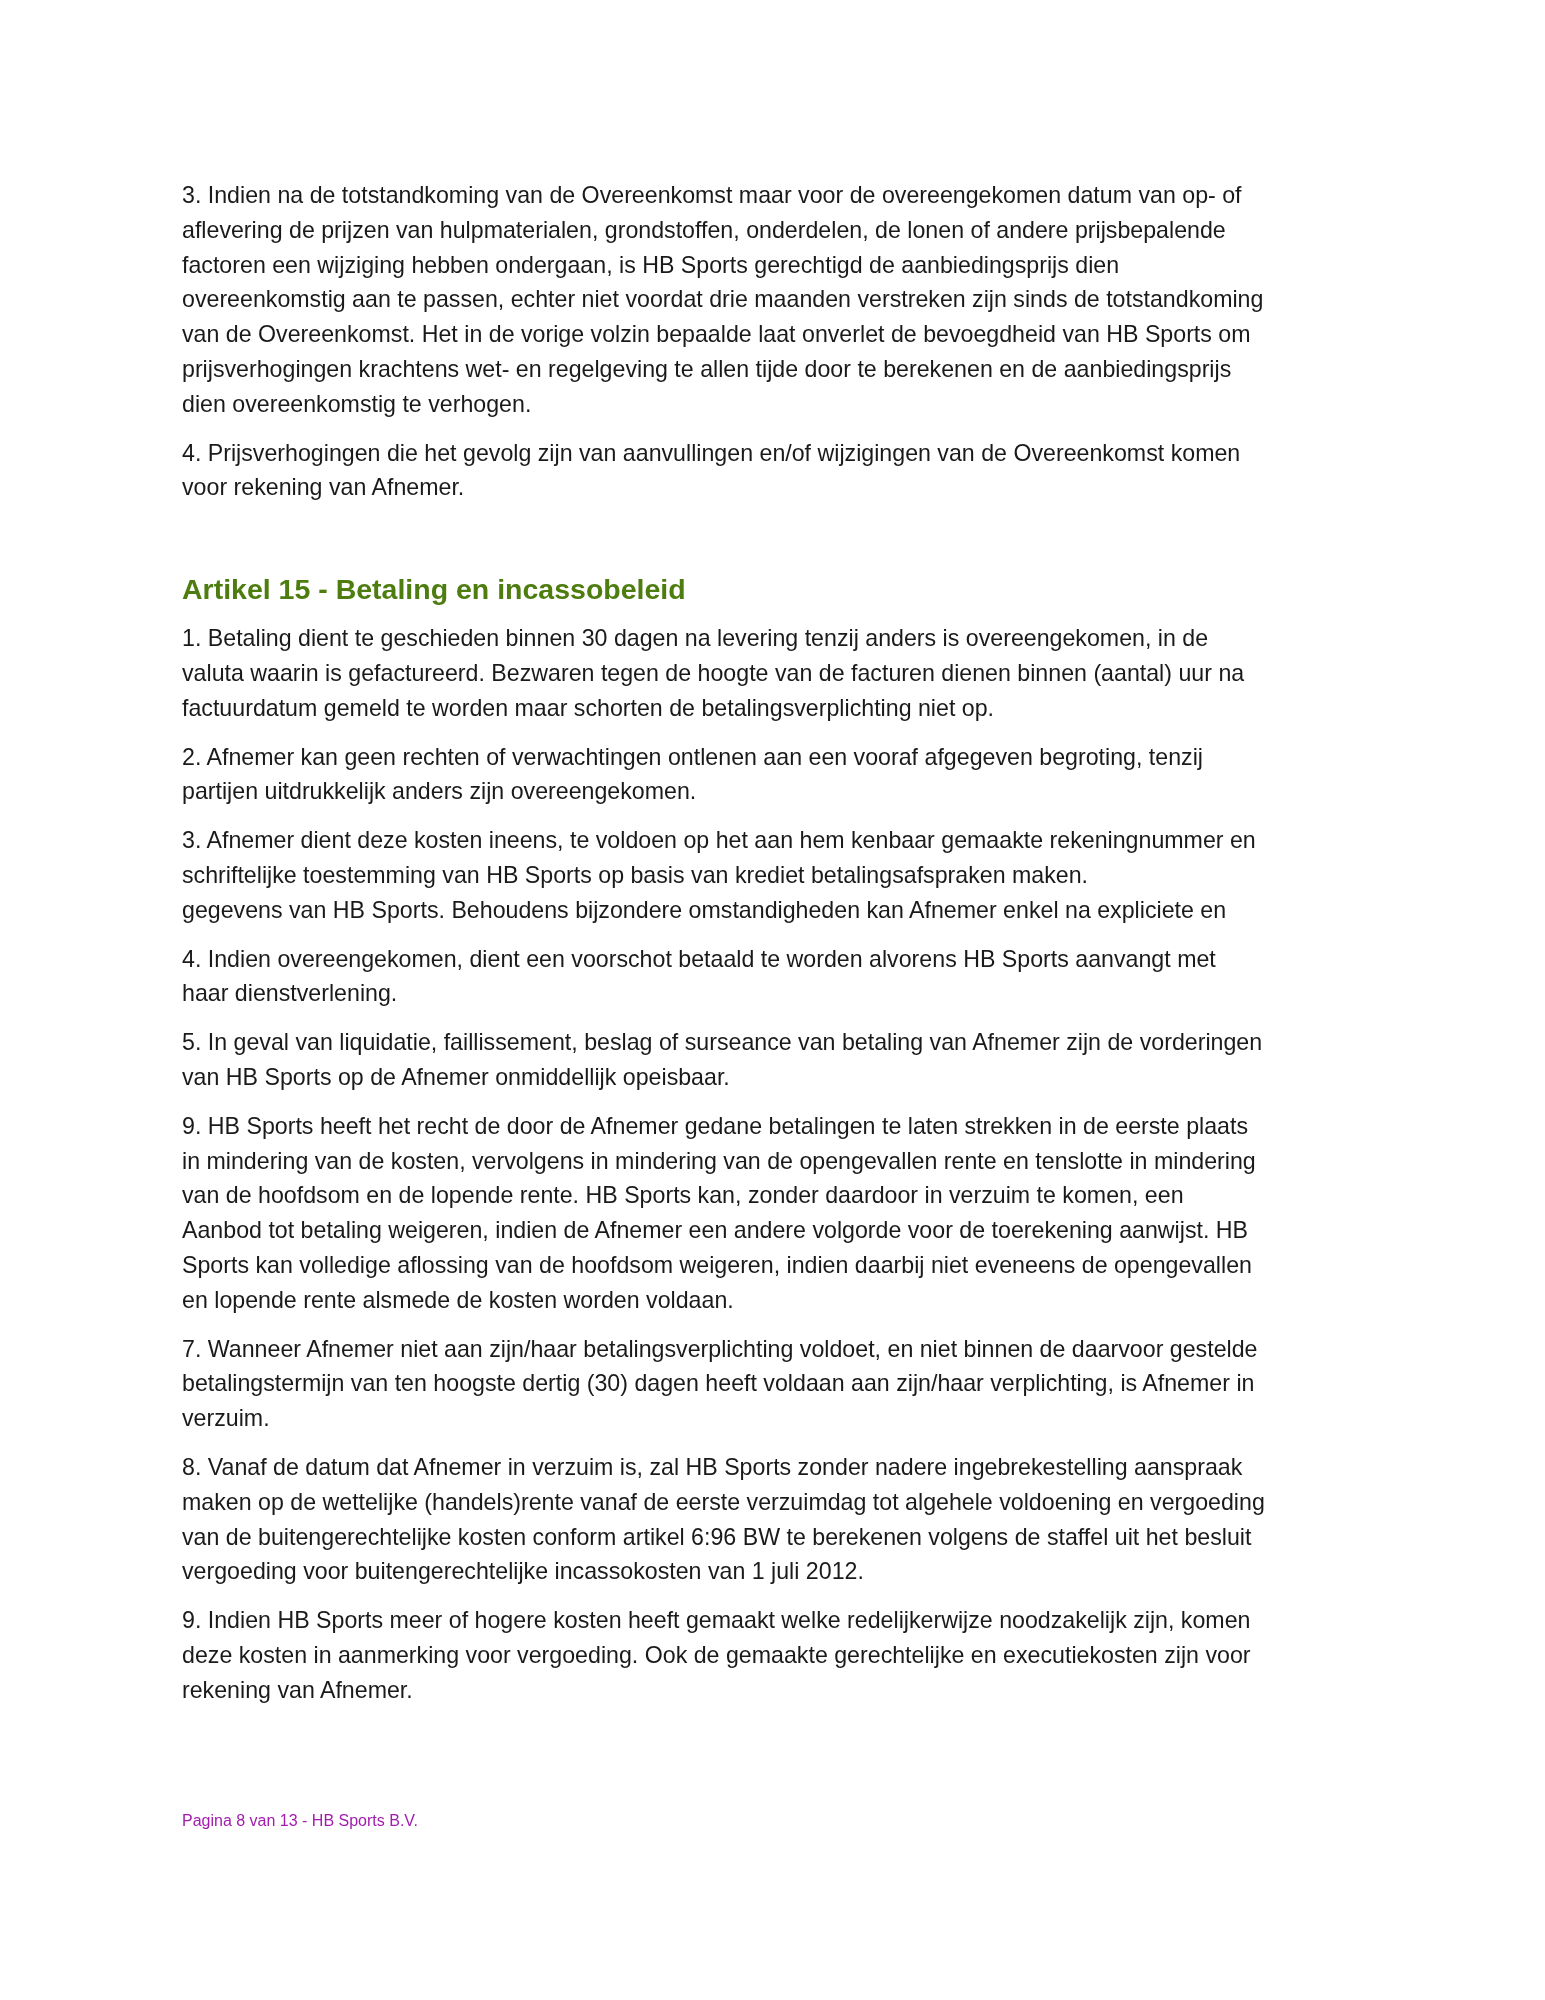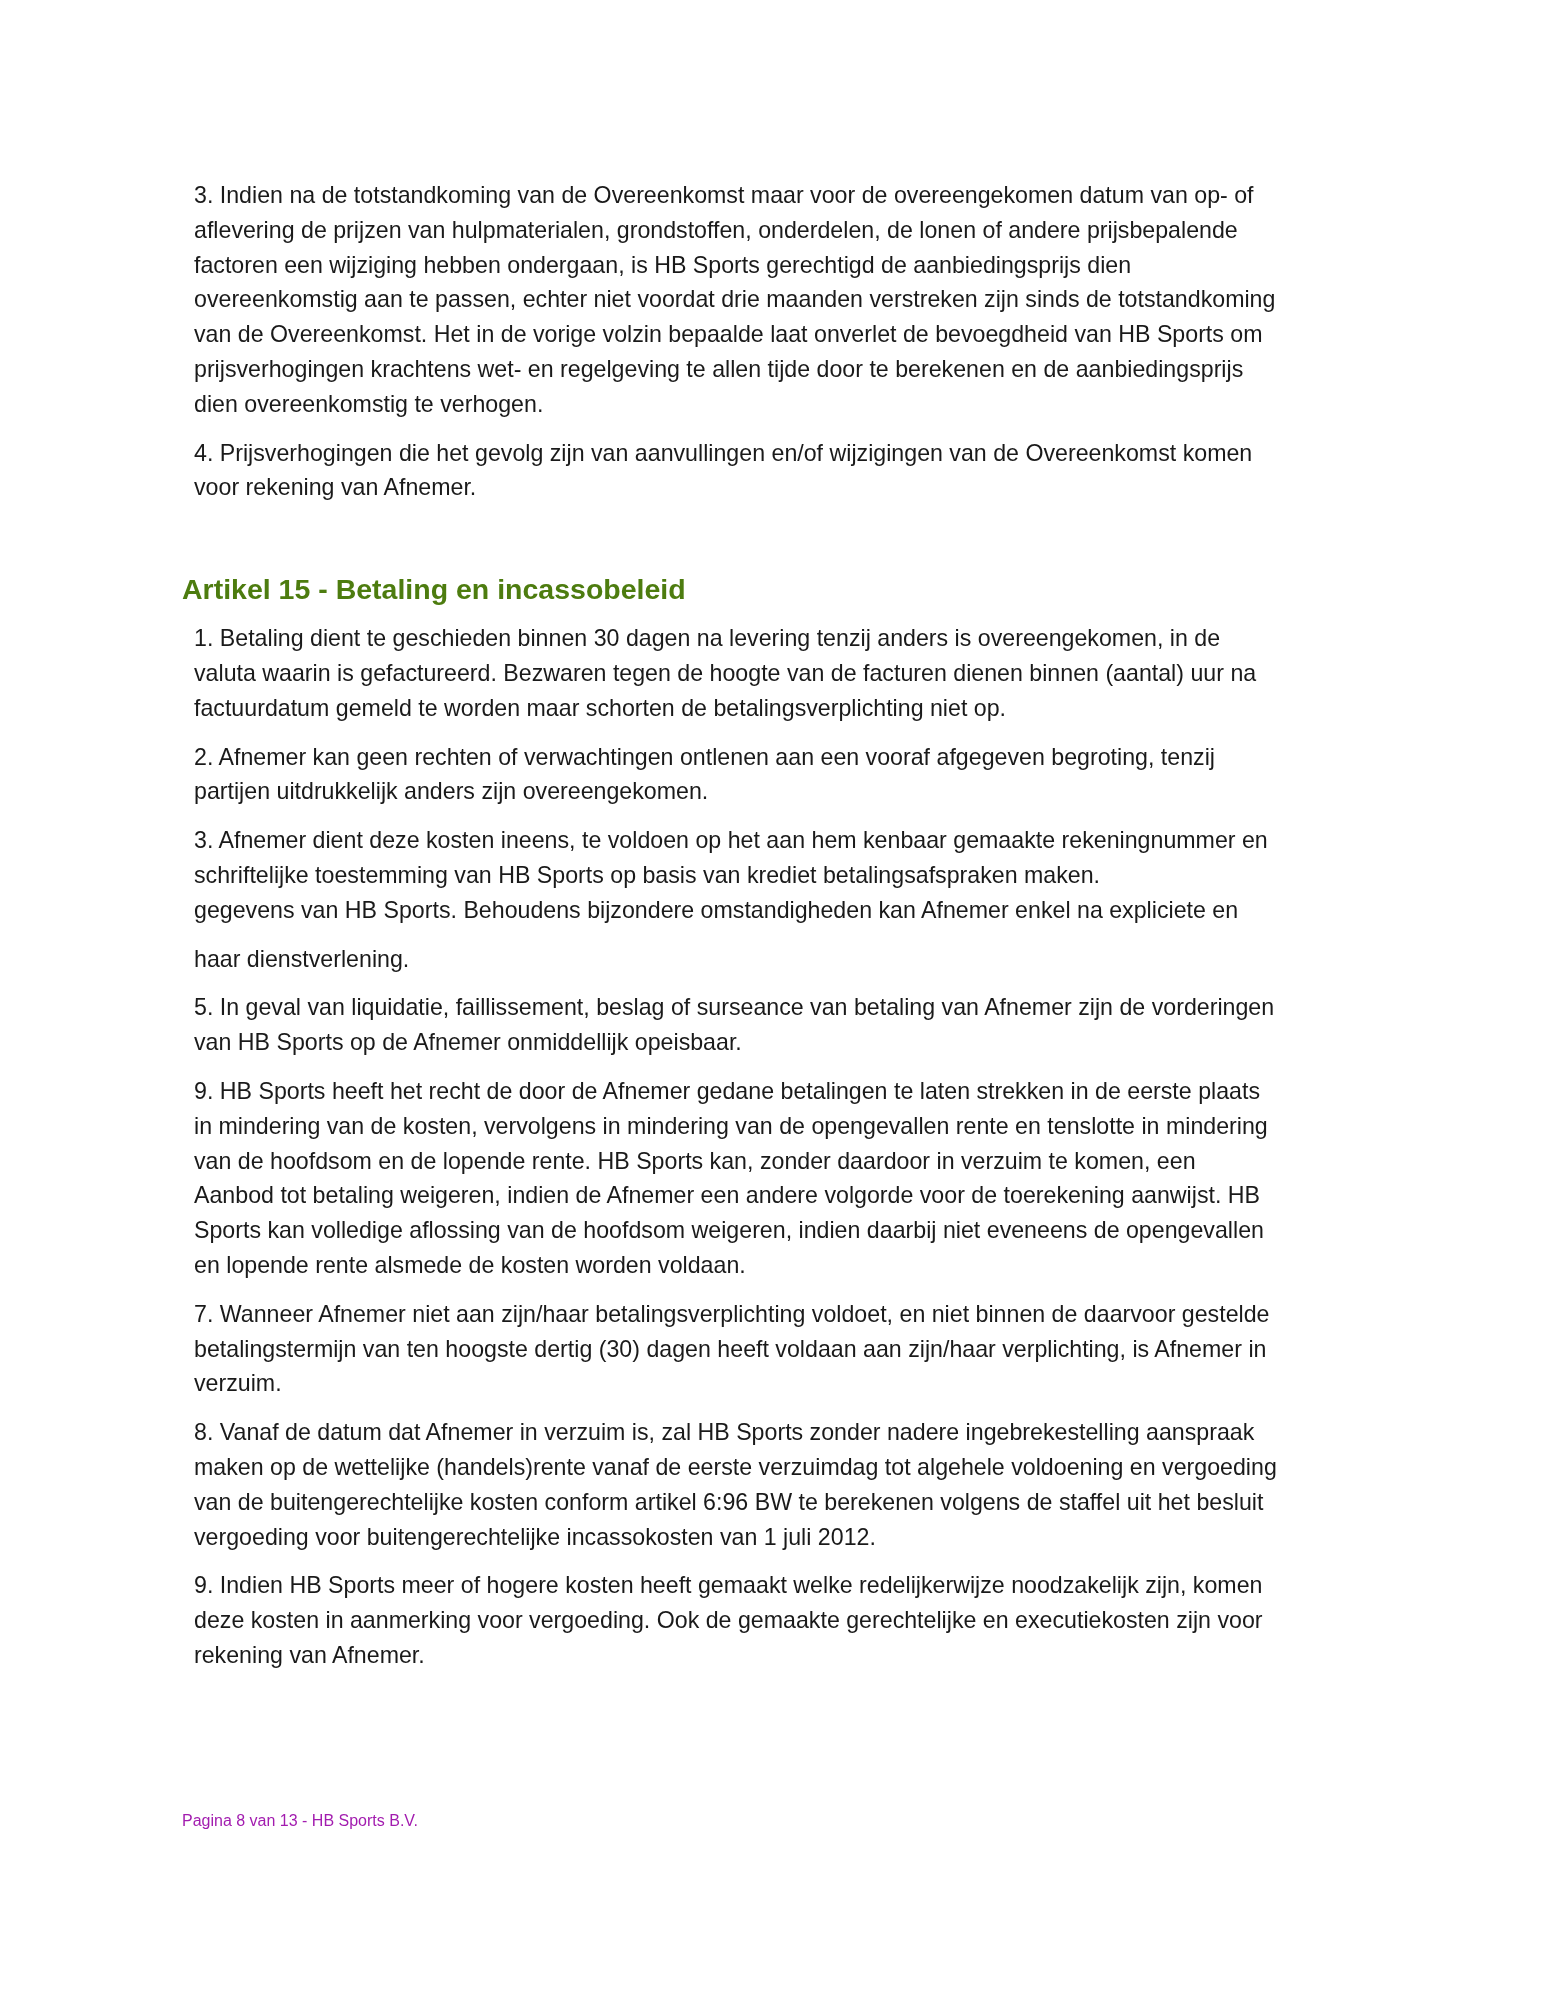--- a/index.html
+++ b/index.html
@@ -1,19 +1,19 @@
 <!DOCTYPE html>
 <html><head>
 <meta charset="utf-8">
 <style>
   html, body { margin:0; padding:0; background:#ffffff; }
   body { width:1545px; height:2000px; position:relative; overflow:hidden;
          font-family:"Liberation Sans", sans-serif; color:#1a1a1a; }
   .page { position:absolute; left:182px; top:178px; width:1190px; }
-  .para { font-size:23.2px; line-height:34.8px; margin:0 0 14px 12px; }
+  .para { font-size:23.2px; line-height:34.8px; margin:0 0 14px 0; }
   .line { display:block; white-space:nowrap; }
   .heading { font-size:28.5px; font-weight:bold; margin:64px 0 12px 0; line-height:40px; color:#4d7c0f; }
   .footer { position:absolute; left:182px; top:1806px; font-size:16px; line-height:30px; color:#a21caf; }
 </style>
 </head>
 <body>
 
 <div class="page">
   <div id="intro">
       <p class="para">
@@ -42,20 +42,21 @@
       <p class="para">
         <span class="line">2. Afnemer kan geen rechten of verwachtingen ontlenen aan een vooraf afgegeven begroting, tenzij</span>
         <span class="line">partijen uitdrukkelijk anders zijn overeengekomen.</span>
       </p>
       <p class="para">
         <span class="line">3. Afnemer dient deze kosten ineens, te voldoen op het aan hem kenbaar gemaakte rekeningnummer en</span>
         <span class="line">schriftelijke toestemming van HB Sports op basis van krediet betalingsafspraken maken.</span>
         <span class="line">gegevens van HB Sports. Behoudens bijzondere omstandigheden kan Afnemer enkel na expliciete en</span>
       </p>
       <p class="para">
+        <span class="line">4. Indien overeengekomen, dient een voorschot betaald te worden alvorens HB Sports aanvangt met</span>
         <span class="line">haar dienstverlening.</span>
       </p>
       <p class="para">
         <span class="line">5. In geval van liquidatie, faillissement, beslag of surseance van betaling van Afnemer zijn de vorderingen</span>
         <span class="line">van HB Sports op de Afnemer onmiddellijk opeisbaar.</span>
       </p>
       <p class="para">
         <span class="line">9. HB Sports heeft het recht de door de Afnemer gedane betalingen te laten strekken in de eerste plaats</span>
         <span class="line">in mindering van de kosten, vervolgens in mindering van de opengevallen rente en tenslotte in mindering</span>
         <span class="line">van de hoofdsom en de lopende rente. HB Sports kan, zonder daardoor in verzuim te komen, een</span>

